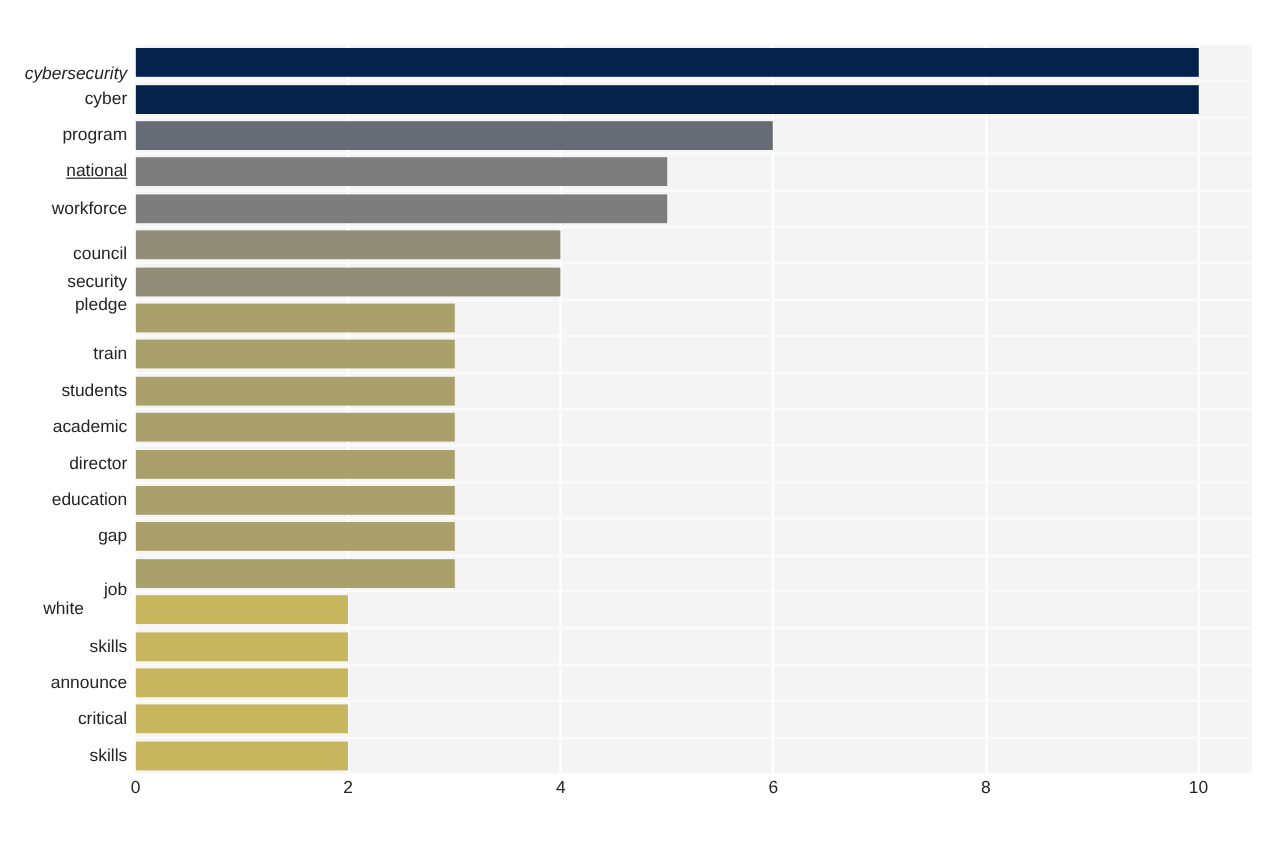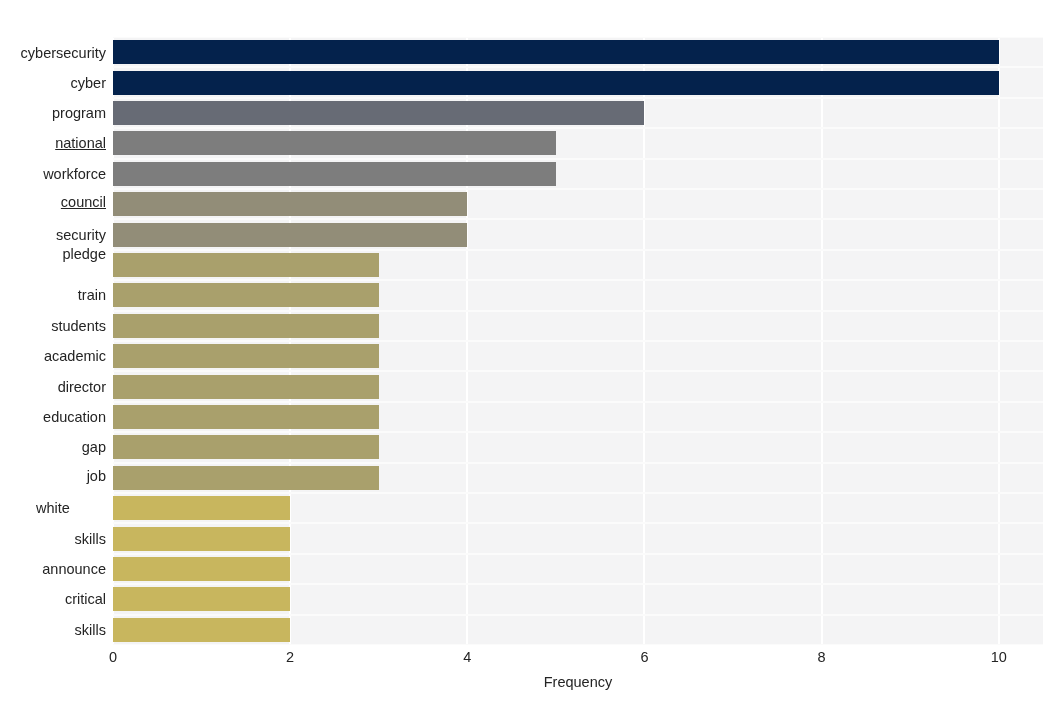--- a/index.html
+++ b/index.html
@@ -120,35 +120,35 @@
     color: #242424;
   }
 </style>
 </head>
 <body>
 
 <div id="figure">
 
 
   <div id="ylabels">
-      <div class="ylabel" style="top: 4px;">cybersecurity</div>
+      <div class="ylabel" style="top: 13px; font-style: italic;">cybersecurity</div>
       <div class="ylabel" style="top: 33.6px;">cyber</div>
       <div class="ylabel" style="top: 64px; margin-left: 47px;">program</div>
       <div class="ylabel" style="top: 94.4px; text-decoration: underline;">national</div>
       <div class="ylabel" style="top: 124.8px;">workforce</div>
-      <div class="ylabel" style="top: 153px; text-decoration: underline;">council</div>
+      <div class="ylabel" style="top: 163px;">council</div>
       <div class="ylabel" style="top: 185.6px;">security</div>
       <div class="ylabel" style="top: 205px;">pledge</div>
       <div class="ylabel" style="top: 246.4px;">train</div>
       <div class="ylabel" style="top: 276.8px;">students</div>
       <div class="ylabel" style="top: 307.2px;">academic</div>
       <div class="ylabel" style="top: 337.6px;">director</div>
       <div class="ylabel" style="top: 368px; margin-left: 6px;">education</div>
       <div class="ylabel" style="top: 398.4px;">gap</div>
-      <div class="ylabel" style="top: 427px;">job</div>
+      <div class="ylabel" style="top: 443px;">job</div>
       <div class="ylabel" style="top: 459.2px; text-align: center;">white</div>
       <div class="ylabel" style="top: 489.6px;">skills</div>
       <div class="ylabel" style="top: 520px;">announce</div>
       <div class="ylabel" style="top: 550.4px;">critical</div>
       <div class="ylabel" style="top: 580.8px;">skills</div>
     </div>
 
   <div id="plot-area">
       <div class="gridline-v" style="left: -1px;"></div>
       <div class="gridline-v" style="left: 176.143px;"></div>
@@ -201,15 +201,14 @@
 
   <div id="xlabels">
       <div class="xlabel" style="left: 0px;">0</div>
       <div class="xlabel" style="left: 177.143px;">2</div>
       <div class="xlabel" style="left: 354.286px;">4</div>
       <div class="xlabel" style="left: 531.429px;">6</div>
       <div class="xlabel" style="left: 708.571px;">8</div>
       <div class="xlabel" style="left: 885.714px;">10</div>
     </div>
 
-  <div id="xaxis-title">Frequency</div>
 
 </div>
 
 </body></html>

